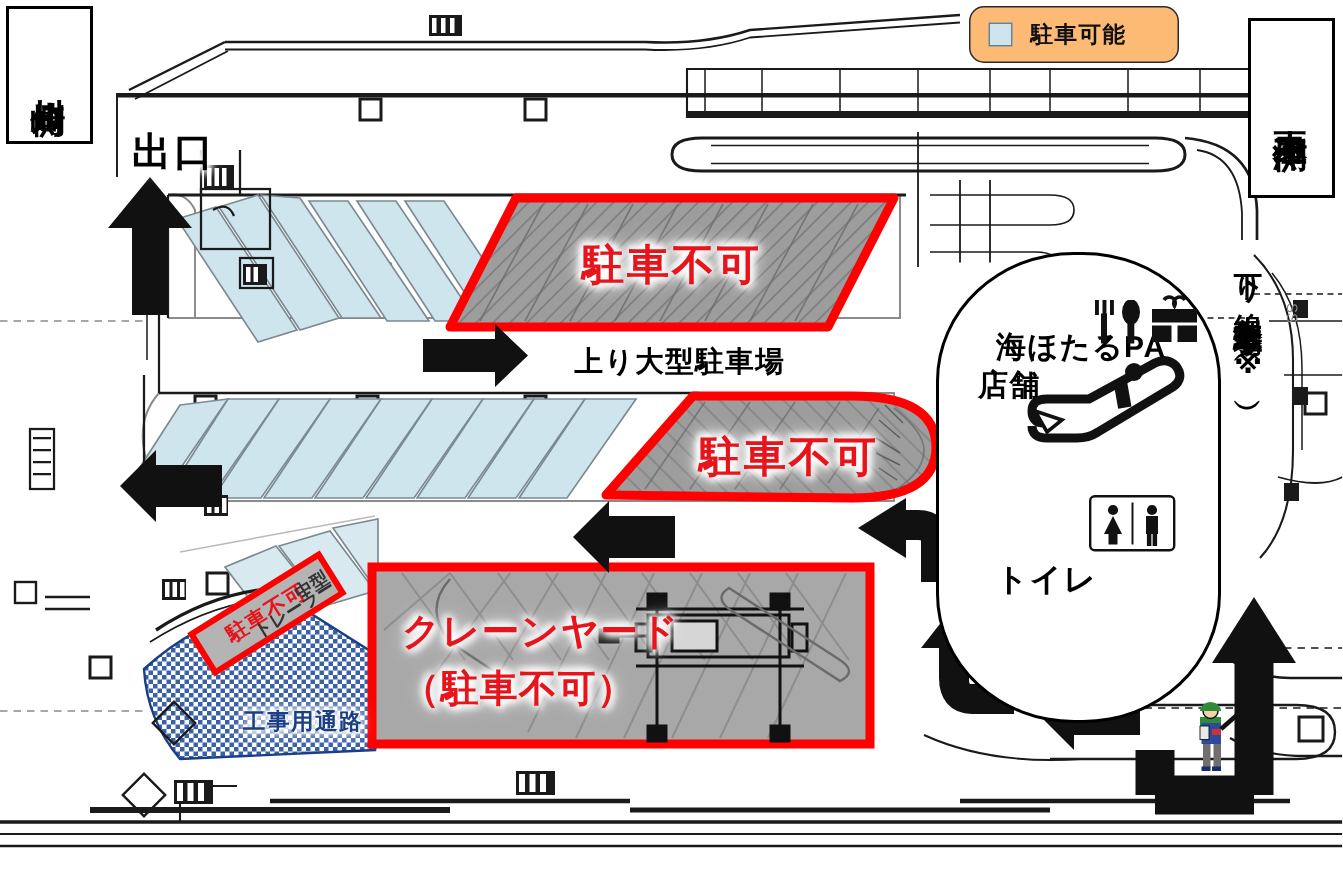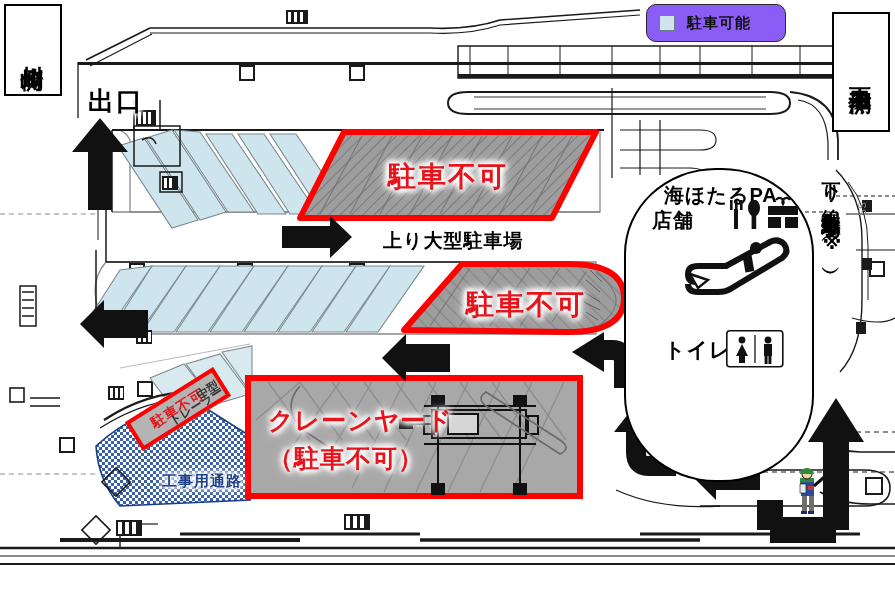--- a/index.html
+++ b/index.html
@@ -17,33 +17,33 @@
   }
   .blk{position:absolute;font-weight:700;color:#000;white-space:nowrap;}
   .redtxt{position:absolute;font-weight:700;color:#e8141b;white-space:nowrap;
           text-shadow:0 0 6px #fff,0 0 6px #fff,0 0 10px #fff,0 0 14px #fff,2px 2px 5px #fff,-2px -2px 5px #fff;}
   .whitehalo{text-shadow:0 0 6px #fff,0 0 6px #fff,0 0 9px #fff,0 0 12px #fff,2px 2px 4px #fff,-2px -2px 4px #fff;}
   .vtxt{writing-mode:vertical-rl;text-orientation:upright;}
 
   
   #legend{
     position:absolute;left:646px;top:4px;width:140px;height:38px;
-    background:#8b5cf6;border:1.5px solid #2b2b2b;border-radius:10px;
+    background:#fdba74;border:1.5px solid #2b2b2b;border-radius:10px;
     display:flex;align-items:center;gap:12px;padding:0 12px;box-sizing:border-box;
   }
   #legend .sw{width:14px;height:14px;background:#cfe5ee;border:1px solid #6f7d85;flex:none;}
   #legend .lb{font-size:15px;font-weight:700;color:#111;letter-spacing:1px;}
 
   
   #pa{
     position:absolute;left:624px;top:168px;width:186px;height:310px;
     background:#fff;border:2px solid #000;
     border-radius:92px 92px 92px 92px / 86px 86px 86px 86px;
   }
-  .pa-txt{position:absolute;font-weight:700;color:#000;white-space:nowrap;}
+  .pa-txt{position:absolute;font-weight:700;color:#000;white-space:nowrap;margin-top:36px;}
 </style>
 </head>
 <body>
 
 <div id="stage">
 
   <svg id="basemap" width="895" height="592" viewBox="0 0 895 592">
     <defs>
       <pattern id="hatchNP" width="8" height="8" patternUnits="userSpaceOnUse" patternTransform="rotate(45)">
         <rect width="8" height="8" fill="#9d9d9d"></rect>

